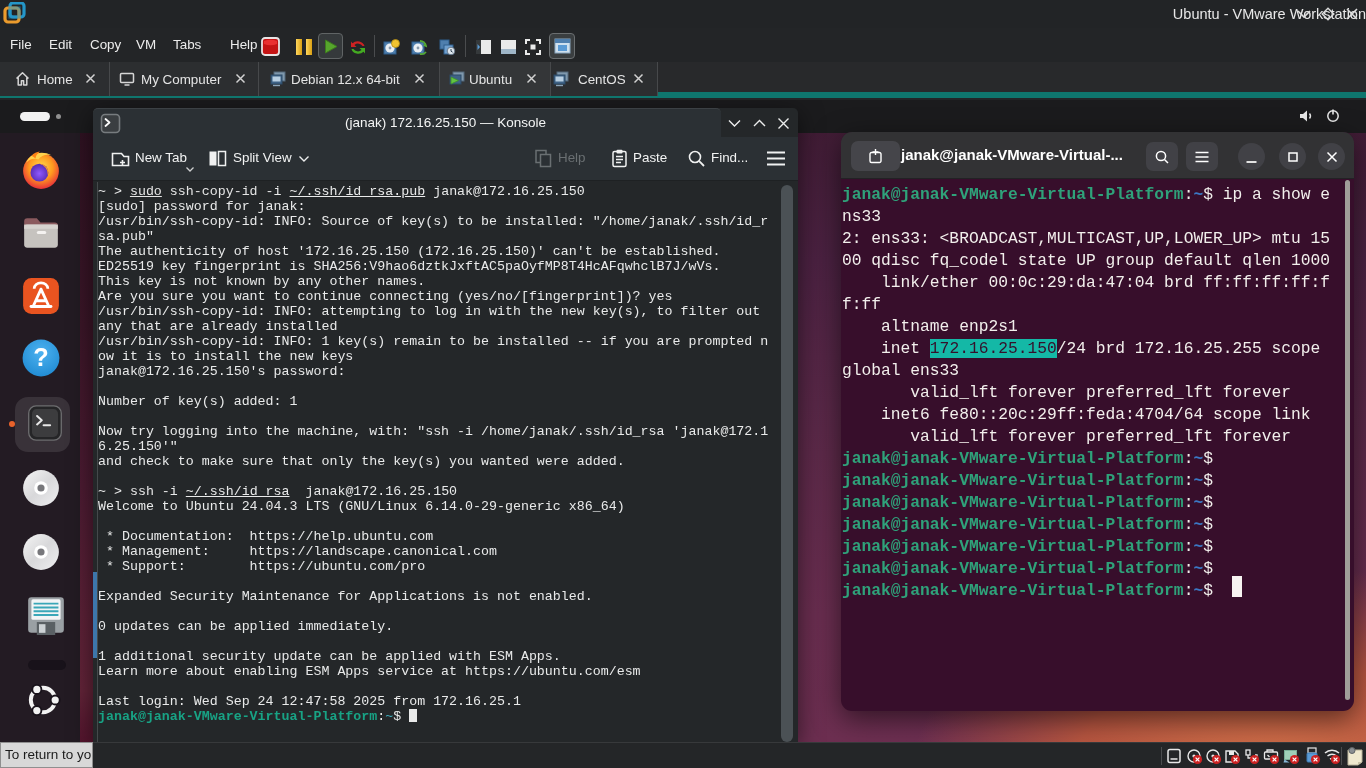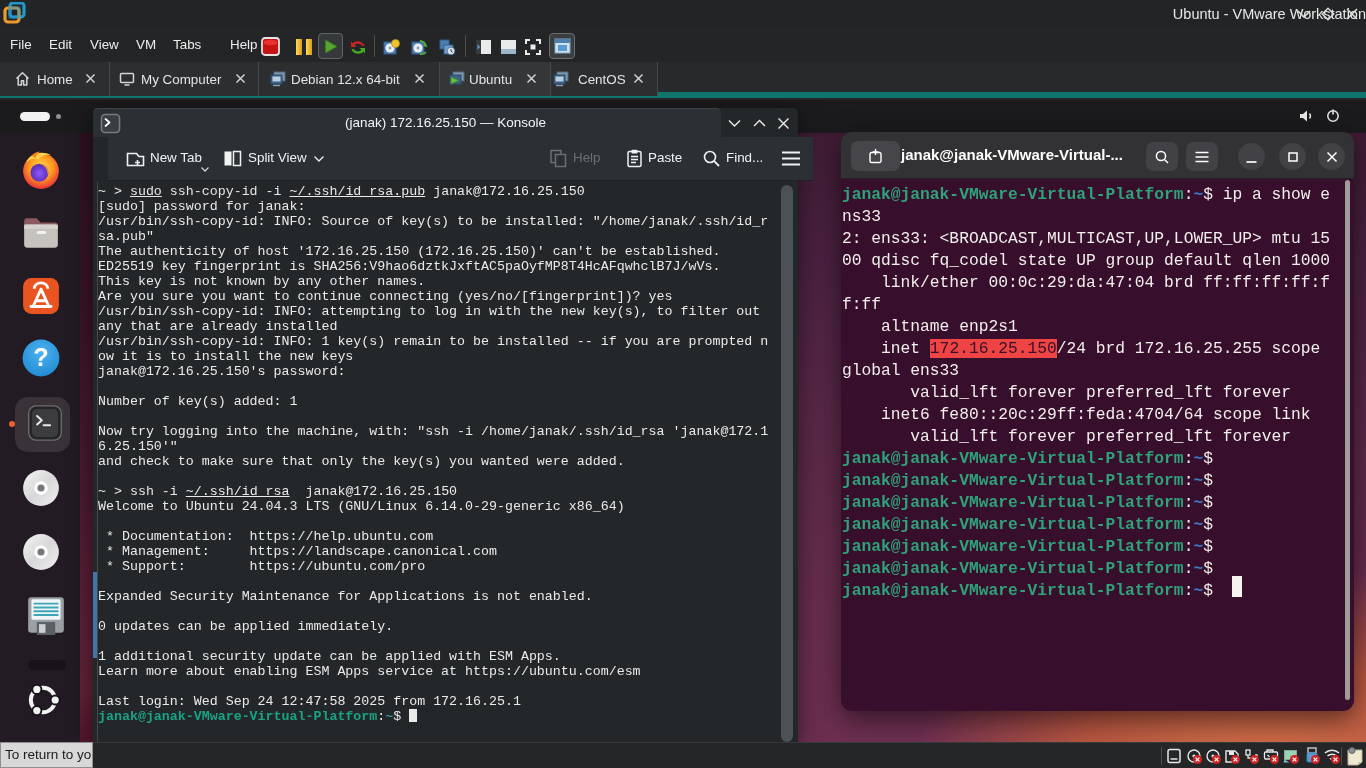--- a/index.html
+++ b/index.html
@@ -24,40 +24,40 @@
 #wspill { position:absolute; left:20px; top:12px; width:30px; height:9px; border-radius:5px; background:#f2f2f2; }
 #wsdot { position:absolute; left:56px; top:14px; width:5px; height:5px; border-radius:3px; background:#909090; }
 #dock { position:absolute; left:0; top:33px; width:80px; height:609px; background:#231b23; }
 .dicon { position:absolute; left:21px; width:40px; height:40px; }
 #statusbar { position:absolute; left:0; top:742px; width:1366px; height:26px; background:#242628; border-top:1px solid #37393b; }
 #tooltip { position:absolute; left:0; top:742px; width:93px; height:26px; background:#d8d8d8; border:1px solid #8f8f8f; color:#1c1c1c; font-size:13.5px; line-height:24px; padding-left:4px; white-space:nowrap; overflow:hidden; }
 
 #konsole { position:absolute; left:93px; top:8px; width:705px; height:634px; background:#242729; border-radius:5px 5px 0 0; box-shadow:0 6px 24px rgba(0,0,0,0.55); }
 #ktitle { position:absolute; left:0; top:0; width:628px; height:29px; background:#2b3034; border-radius:5px 5px 0 0; border-top:1px solid #3c4145; }
 #ktitletxt { position:absolute; left:0; top:6px; width:705px; text-align:center; color:#f4f5f5; font-size:13.5px; }
-#ktoolbar { position:absolute; left:0; top:29px; width:705px; height:44px; background:#2b3034; border-bottom:1px solid #1e2123;margin-left:15px; }
+#ktoolbar { position:absolute; left:0; top:29px; width:705px; height:44px; background:#2b3034; border-bottom:1px solid #1e2123; }
 .ktbtxt { position:absolute; top:13px; color:#f2f3f3; font-size:13.4px; }
 #kterm { position:absolute; left:0; top:74px; width:705px; height:560px; background:#242729; }
 #kpre { position:absolute; left:5px; top:2px; font-family:"Liberation Mono", monospace; font-size:13.3px; line-height:15px; color:#e9eaea; white-space:pre; }
 #kline { position:absolute; left:3.5px; top:0; width:1px; height:560px; background:#45494b; }
 #kbluebar { position:absolute; left:0; top:390px; width:3.5px; height:86px; background:#3d76ab; }
 #kscroll { position:absolute; left:688px; top:3px; width:12px; height:557px; border-radius:6px; background:#4b5155; }
 .kgreen { color:#e5e5e5; }
 .kteal { color:#18a385; font-weight:bold; }
 .kcyan { color:#3fb0c0; }
 .u { text-decoration:underline; }
 
 #gterm { position:absolute; left:841px; top:32px; width:513px; height:579px; border-radius:11px; background:#370e2b; box-shadow:0 8px 28px rgba(0,0,0,0.55); }
 #gheader { position:absolute; left:0; top:0; width:513px; height:47px; background:#323234; border-radius:11px 11px 0 0; border-bottom:1px solid #222224; }
 #gtitle { position:absolute; left:60px; top:14px; color:#ffffff; font-size:15px; font-weight:bold; white-space:nowrap; }
 .gbtn { position:absolute; background:#47474b; }
 #gpre { position:absolute; left:1px; top:52px; font-family:"Liberation Mono", monospace; font-size:16.28px; line-height:22px; color:#f2efec; white-space:pre; }
 .gteal { color:#2fa27a; font-weight:bold; }
 .gblue { color:#3b78c4; font-weight:bold; }
-.gsel { background:#ef4444; color:#36102b; }
+.gsel { background:#14b8a6; color:#36102b; }
 #gcursor { position:absolute; background:#f7f3f1; width:10px; height:21px; }
 #gscroll { position:absolute; left:504px; top:48px; width:5px; height:520px; background:#a09d99; border-radius:2.5px; }
 </style>
 </head>
 <body>
 <div id="titlebar">
   <svg class="abs" style="left:3px;top:2px" width="23" height="23" viewBox="0 0 23 23">
     <rect x="7" y="1" width="14" height="14" rx="3" fill="none" stroke="#2496c8" stroke-width="3.2"></rect>
     <rect x="2" y="6" width="14" height="14" rx="3" fill="none" stroke="#eb9b2d" stroke-width="3.2"></rect>
     <rect x="7" y="6" width="9" height="9" fill="none" stroke="#2496c8" stroke-width="3.2" opacity="0.55"></rect>
@@ -69,21 +69,21 @@
   <svg class="abs" style="left:1321px;top:7px" width="14" height="14" viewBox="0 0 14 14">
       <rect x="7" y="1.2" width="8.2" height="8.2" transform="rotate(45 7 1.2)" stroke="#dcdcdc" stroke-width="1.5" fill="none"></rect>
     </svg>
   <svg class="abs" style="left:1345px;top:7px" width="14" height="14" viewBox="0 0 14 14">
       <path d="M2 2 L12 12 M12 2 L2 12" stroke="#dcdcdc" stroke-width="1.6"></path>
     </svg>
 </div>
 <div id="menubar">
   <span class="menu" style="left:10px">File</span>
   <span class="menu" style="left:49px">Edit</span>
-  <span class="menu" style="left:90px">View</span>
+  <span class="menu" style="left:90px">Copy</span>
   <span class="menu" style="left:136px">VM</span>
   <span class="menu" style="left:173px">Tabs</span>
   <span class="menu" style="left:230px">Help</span>
   <svg class="abs" style="left:261px;top:9px" width="19" height="19" viewBox="0 0 19 19">
     <rect x="1" y="1" width="17" height="17" rx="3" fill="#c41414" stroke="#e8e4e4" stroke-width="1.8"></rect>
     <path d="M3 4 a14 10 0 0 1 13 0 l0 3 a14 10 0 0 1 -13 0 z" fill="#ee3333" opacity="0.9"></path>
   </svg>
   <div style="position:absolute;left:296px;top:11px;width:6px;height:16px;background:linear-gradient(90deg,#ffd75e,#d99f13)"></div>
   <div style="position:absolute;left:306px;top:11px;width:6px;height:16px;background:linear-gradient(90deg,#ffd75e,#d99f13)"></div>
   <div class="abs" style="left:318px;top:5px;width:25px;height:26px;background:#35393b;border:1px solid #606465;border-radius:4px"></div>

